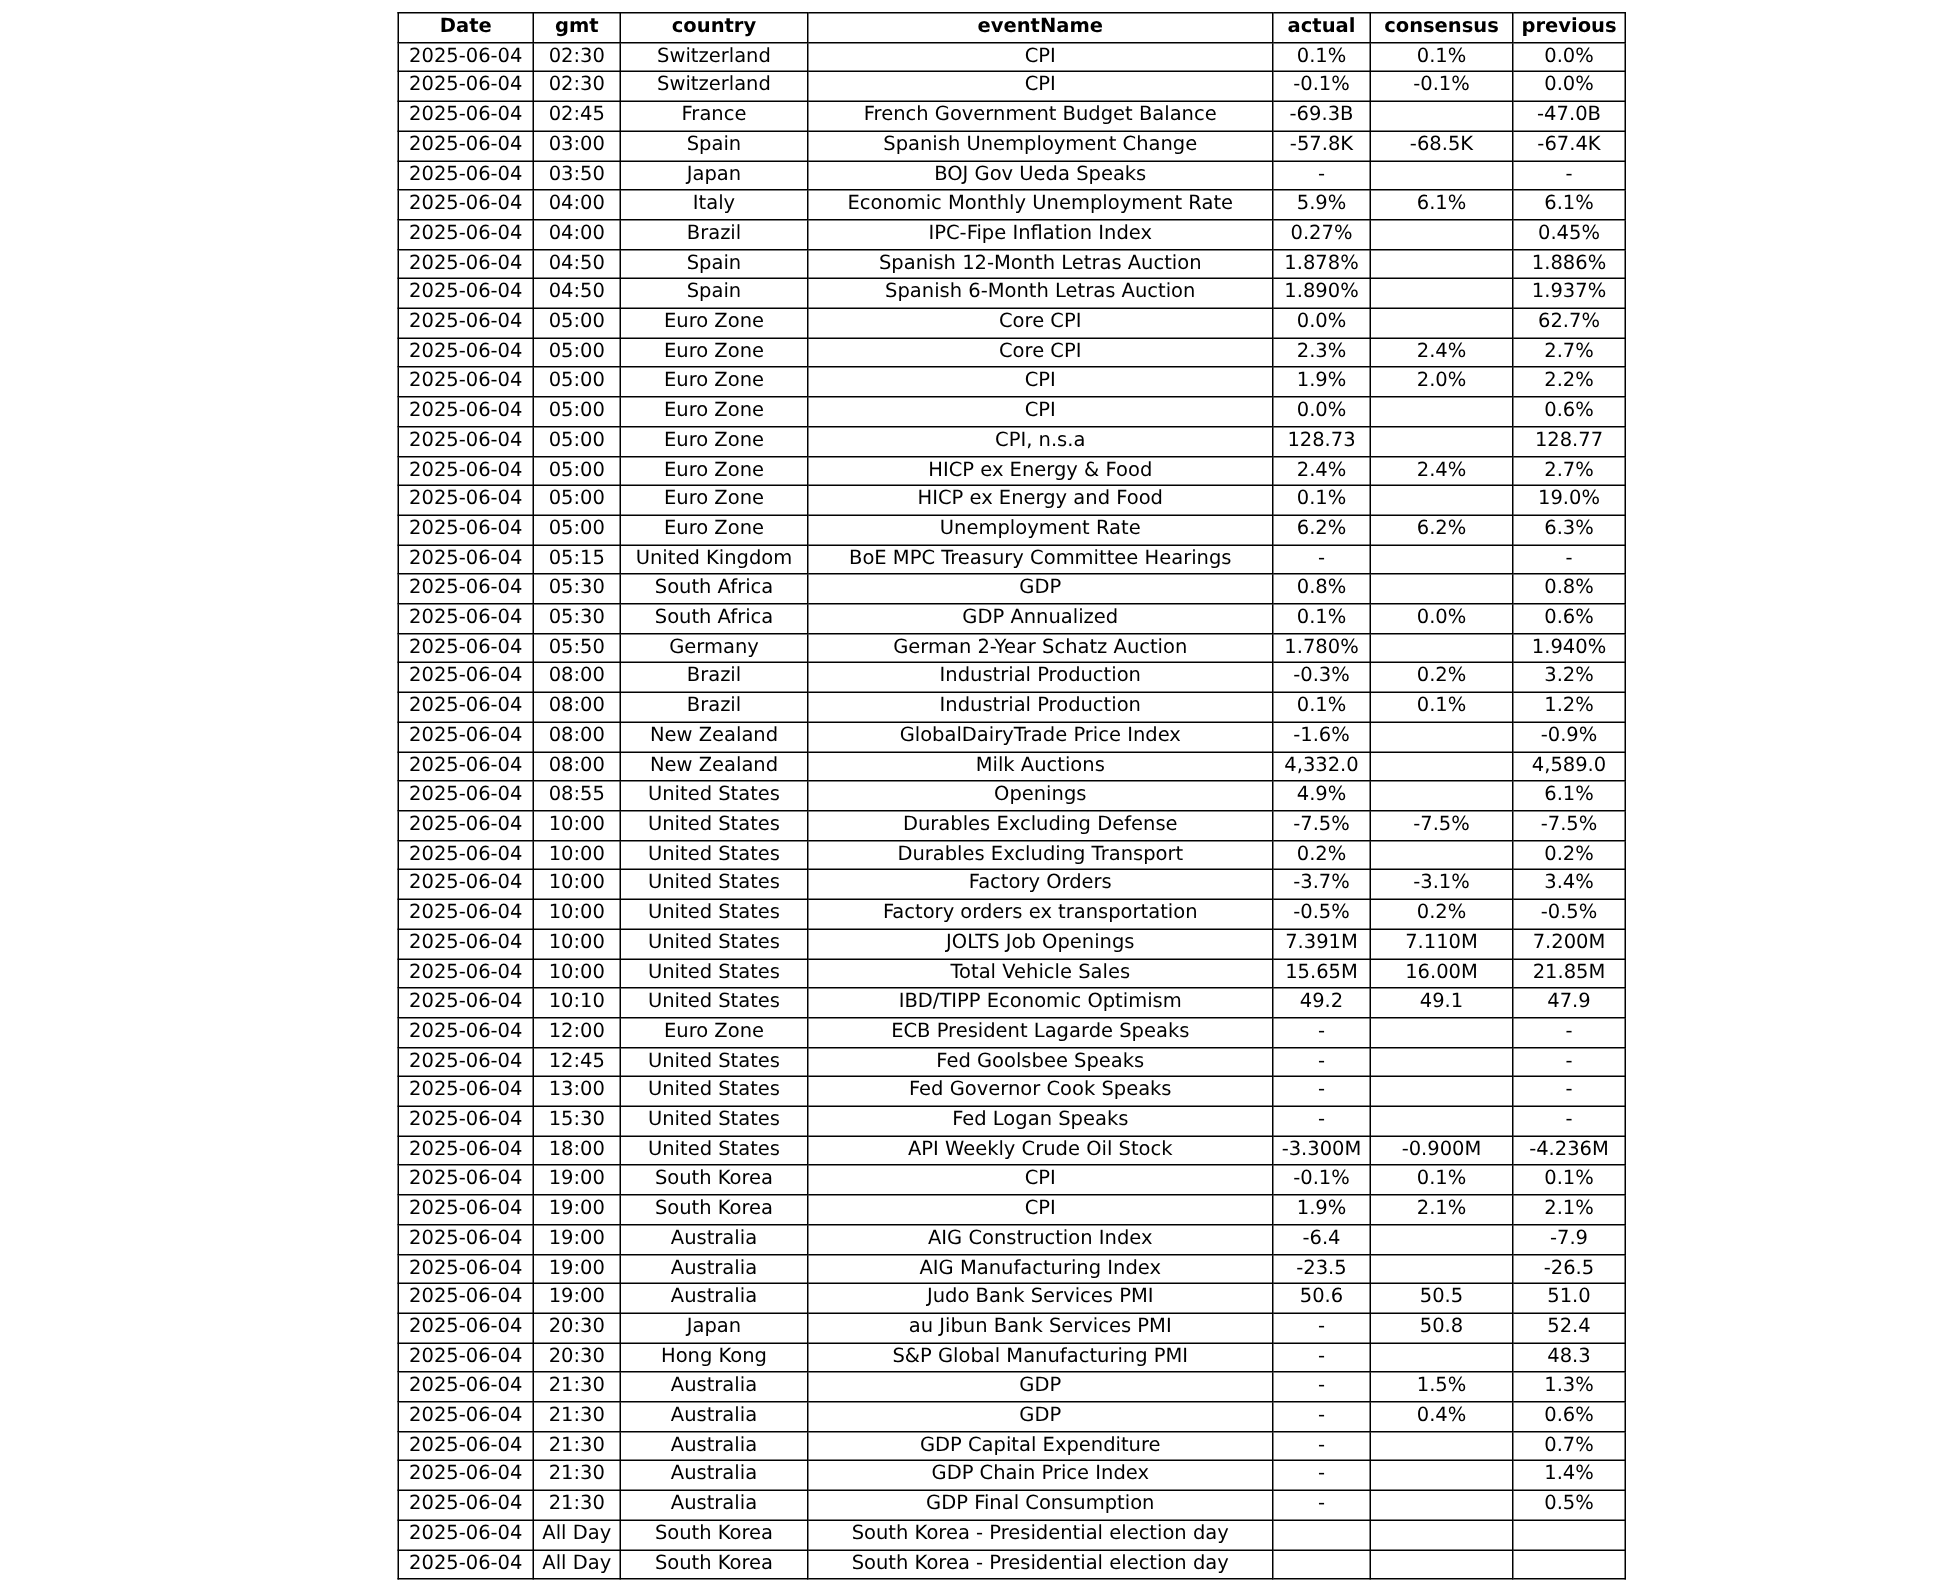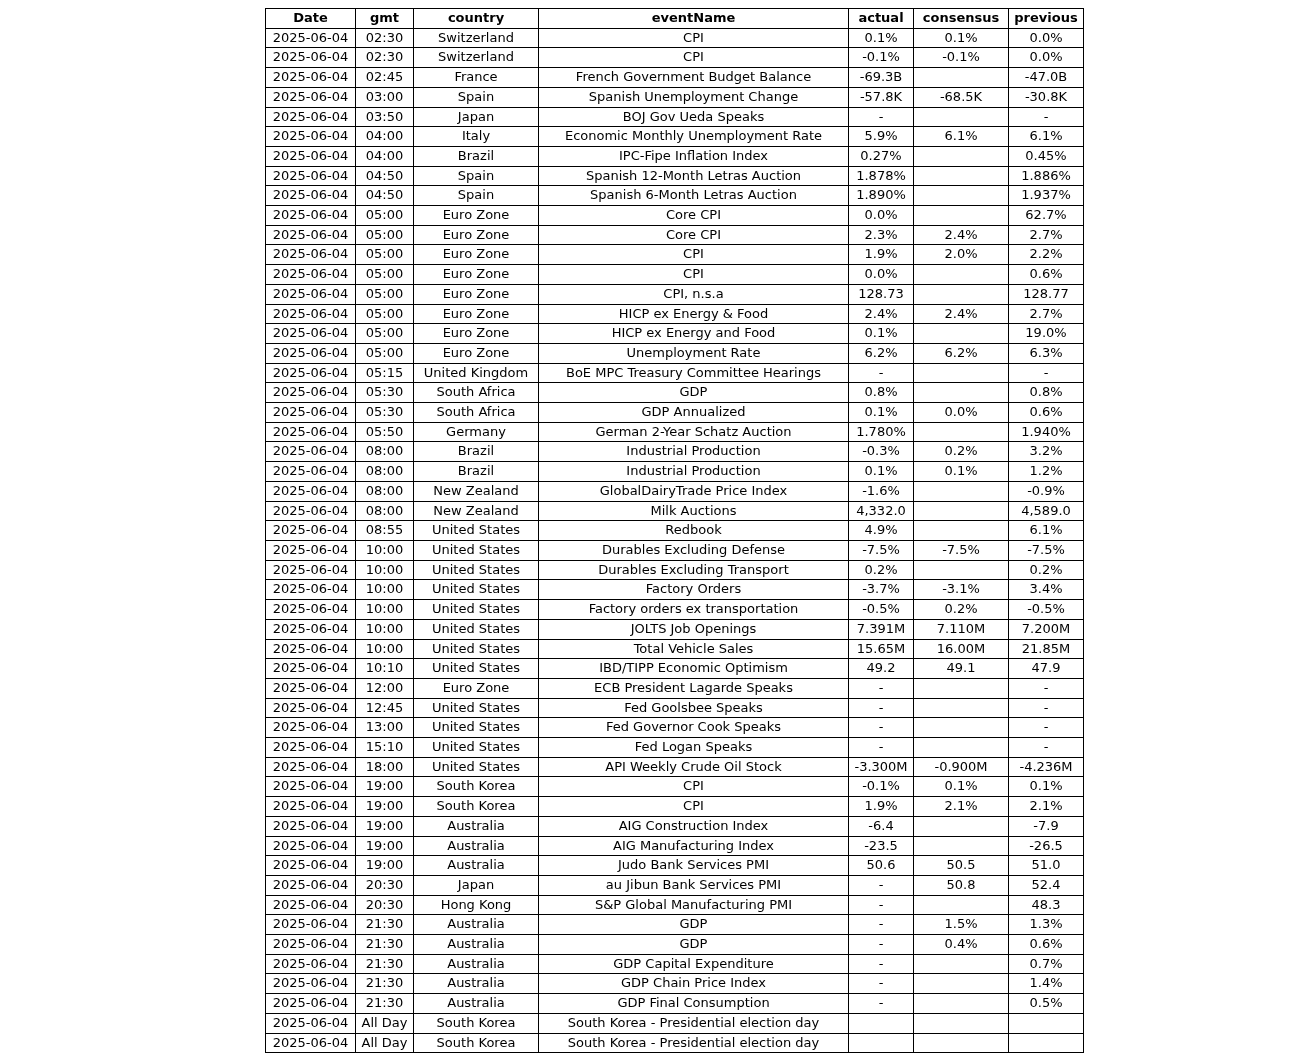--- a/index.html
+++ b/index.html
@@ -100,21 +100,21 @@
           <td></td>
           <td>-47.0B</td>
         </tr>
         <tr>
           <td>2025-06-04</td>
           <td>03:00</td>
           <td>Spain</td>
           <td>Spanish Unemployment Change</td>
           <td>-57.8K</td>
           <td>-68.5K</td>
-          <td>-30.8K</td>
+          <td>-67.4K</td>
         </tr>
         <tr>
           <td>2025-06-04</td>
           <td>03:50</td>
           <td>Japan</td>
           <td>BOJ Gov Ueda Speaks</td>
           <td>-</td>
           <td></td>
           <td>-</td>
         </tr>
@@ -295,21 +295,21 @@
           <td>New Zealand</td>
           <td>Milk Auctions</td>
           <td>4,332.0</td>
           <td></td>
           <td>4,589.0</td>
         </tr>
         <tr>
           <td>2025-06-04</td>
           <td>08:55</td>
           <td>United States</td>
-          <td>Redbook</td>
+          <td>Openings</td>
           <td>4.9%</td>
           <td></td>
           <td>6.1%</td>
         </tr>
         <tr>
           <td>2025-06-04</td>
           <td>10:00</td>
           <td>United States</td>
           <td>Durables Excluding Defense</td>
           <td>-7.5%</td>
@@ -392,21 +392,21 @@
           <td>2025-06-04</td>
           <td>13:00</td>
           <td>United States</td>
           <td>Fed Governor Cook Speaks</td>
           <td>-</td>
           <td></td>
           <td>-</td>
         </tr>
         <tr>
           <td>2025-06-04</td>
-          <td>15:10</td>
+          <td>15:30</td>
           <td>United States</td>
           <td>Fed Logan Speaks</td>
           <td>-</td>
           <td></td>
           <td>-</td>
         </tr>
         <tr>
           <td>2025-06-04</td>
           <td>18:00</td>
           <td>United States</td>

